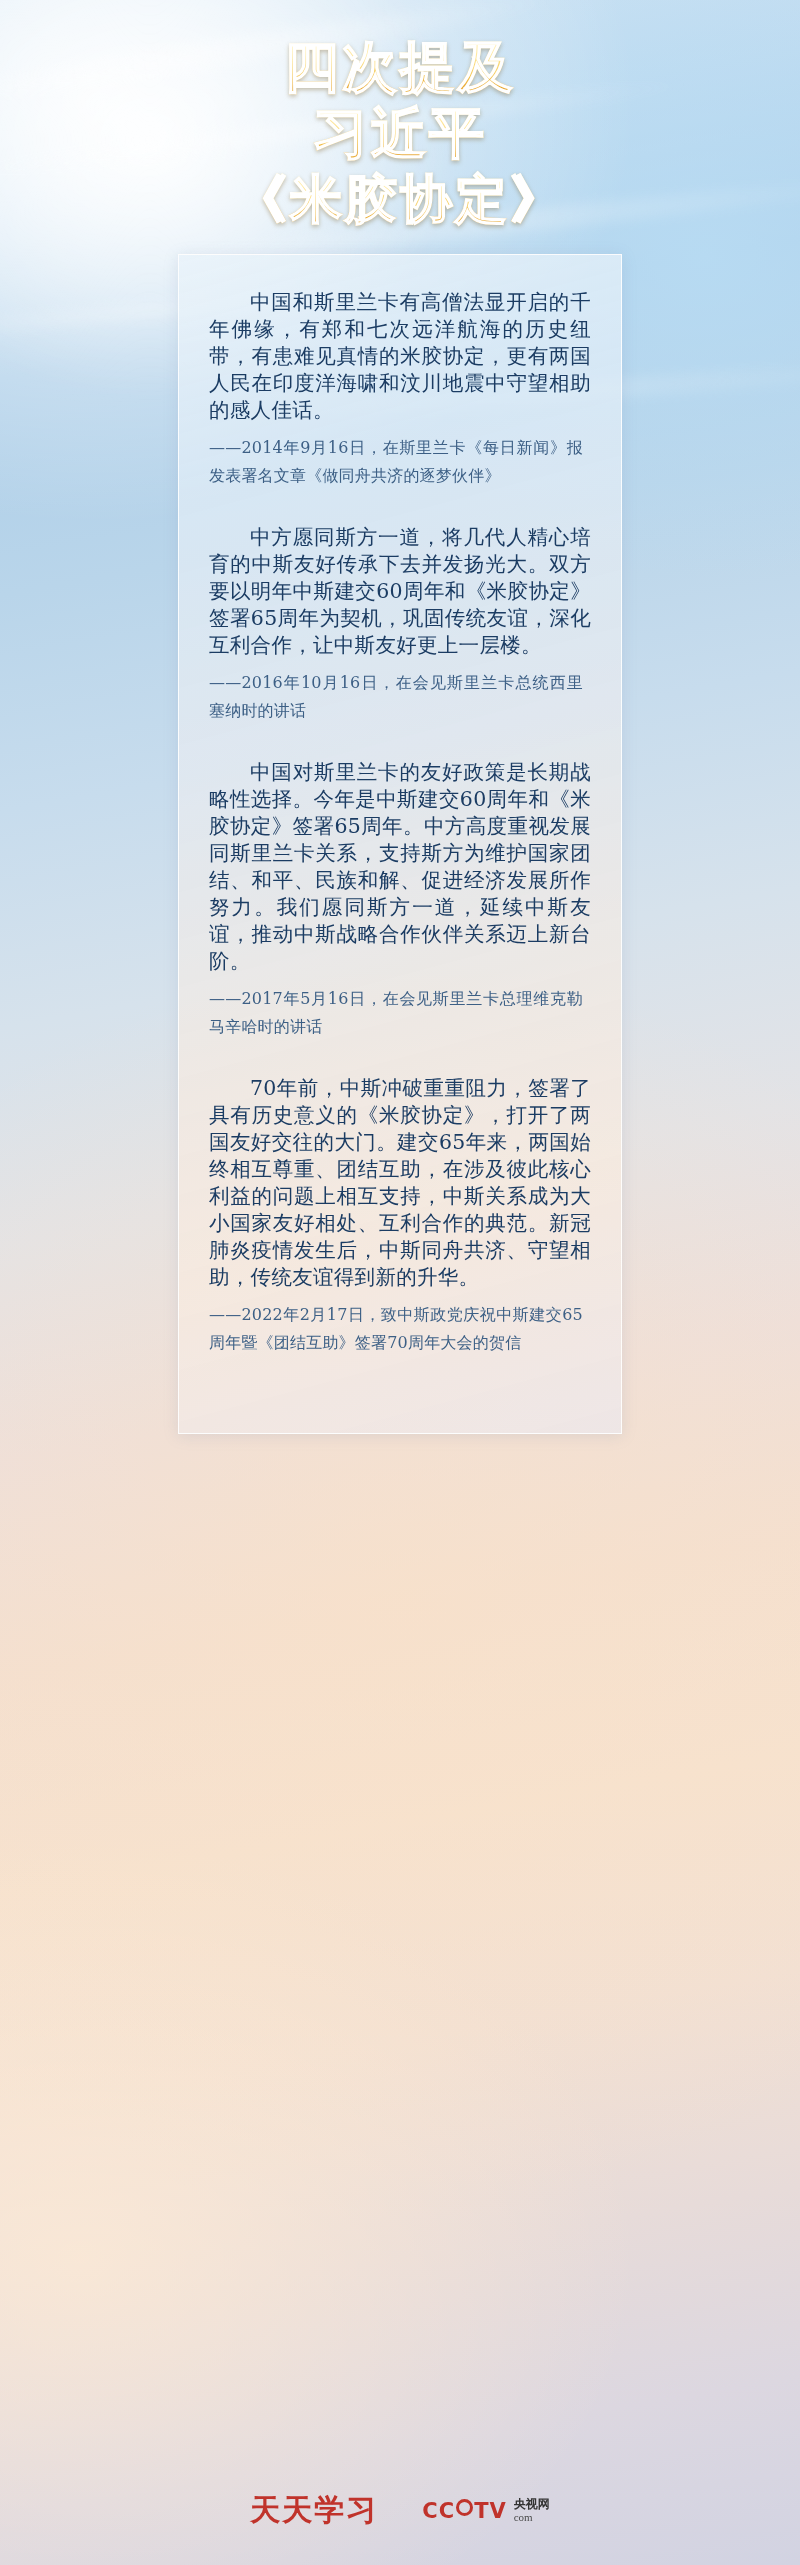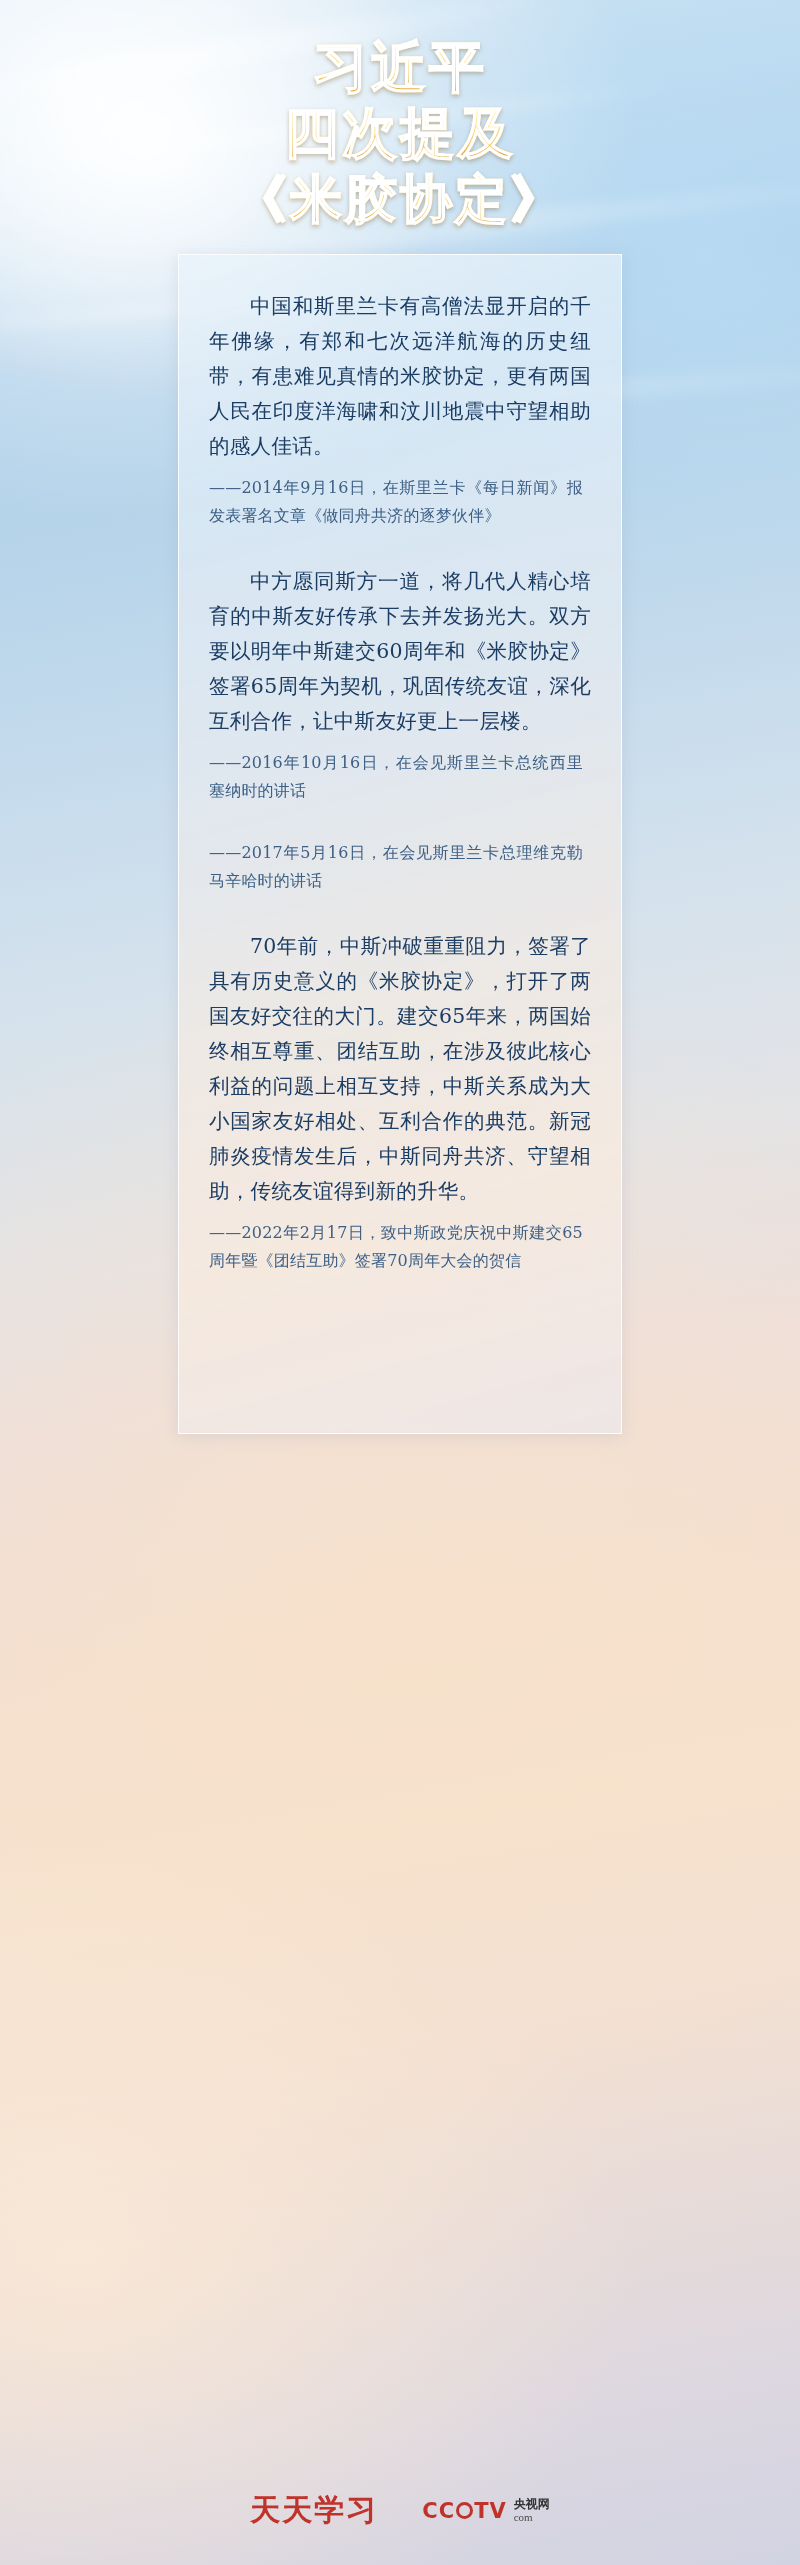--- a/index.html
+++ b/index.html
@@ -102,21 +102,21 @@
         rgba(236,233,238,0.72) 100%);
     border: 1px solid rgba(255,255,255,0.85);
     box-shadow: 0 2px 14px rgba(120,140,170,0.18);
     padding: 34px 30px 34px 30px;
     box-sizing: border-box;
   }
 
   .para {
     font-family: "DejaVu Serif", "Liberation Serif", serif;
     font-size: 20.5px;
-    line-height: 35px;
+    line-height: 27px;
     color: #1b3c63;
     text-indent: 2em;
     text-align: justify;
     margin: 0 0 10px 0;
     letter-spacing: 0.3px;
   }
   .source {
     font-family: "DejaVu Serif", "Liberation Serif", serif;
     font-size: 16px;
     line-height: 28px;
@@ -145,21 +145,20 @@
     letter-spacing: 2px;
     color: #c0332b;
   }
   .brand-cctv {
     display: flex;
     align-items: center;
     gap: 7px;
   }
   .cctv-mark {
     display: flex;
-    align-items: center;
     font-family: "DejaVu Sans", "Liberation Sans", sans-serif;
     font-weight: bold;
     font-size: 21px;
     color: #c0332b;
     letter-spacing: 1px;
   }
   .cctv-eye {
     display: inline-block;
     width: 17px;
     height: 17px;
@@ -184,38 +183,39 @@
   <div class="glow-left"></div>
   <div class="streaks">
     <div class="streak s1"></div>
     <div class="streak s2"></div>
     <div class="streak s3"></div>
     <div class="streak s4"></div>
     <div class="streak s5"></div>
   </div>
 
   <div class="title-block">
+    <div class="title-line l2">四次提及</div>
     <div class="title-line l1">习近平</div>
-    <div class="title-line l2">四次提及</div>
     <div class="title-line l3">《米胶协定》</div>
   </div>
 
   <div class="card">
 
     <div class="quote-group">
       <p class="para">中国和斯里兰卡有高僧法显开启的千年佛缘，有郑和七次远洋航海的历史纽带，有患难见真情的米胶协定，更有两国人民在印度洋海啸和汶川地震中守望相助的感人佳话。</p>
       <p class="source">——2014年9月16日，在斯里兰卡《每日新闻》报发表署名文章《做同舟共济的逐梦伙伴》</p>
     </div>
 
     <div class="quote-group">
       <p class="para">中方愿同斯方一道，将几代人精心培育的中斯友好传承下去并发扬光大。双方要以明年中斯建交60周年和《米胶协定》签署65周年为契机，巩固传统友谊，深化互利合作，让中斯友好更上一层楼。</p>
       <p class="source">——2016年10月16日，在会见斯里兰卡总统西里塞纳时的讲话</p>
     </div>
 
     <div class="quote-group">
+      <p class="para">中国对斯里兰卡的友好政策是长期战略性选择。今年是中斯建交60周年和《米胶协定》签署65周年。中方高度重视发展同斯里兰卡关系，支持斯方为维护国家团结、和平、民族和解、促进经济发展所作努力。我们愿同斯方一道，延续中斯友谊，推动中斯战略合作伙伴关系迈上新台阶。</p>
       <p class="source">——2017年5月16日，在会见斯里兰卡总理维克勒马辛哈时的讲话</p>
     </div>
 
     <div class="quote-group">
       <p class="para">70年前，中斯冲破重重阻力，签署了具有历史意义的《米胶协定》，打开了两国友好交往的大门。建交65年来，两国始终相互尊重、团结互助，在涉及彼此核心利益的问题上相互支持，中斯关系成为大小国家友好相处、互利合作的典范。新冠肺炎疫情发生后，中斯同舟共济、守望相助，传统友谊得到新的升华。</p>
       <p class="source">——2022年2月17日，致中斯政党庆祝中斯建交65周年暨《团结互助》签署70周年大会的贺信</p>
     </div>
 
   </div>
 

